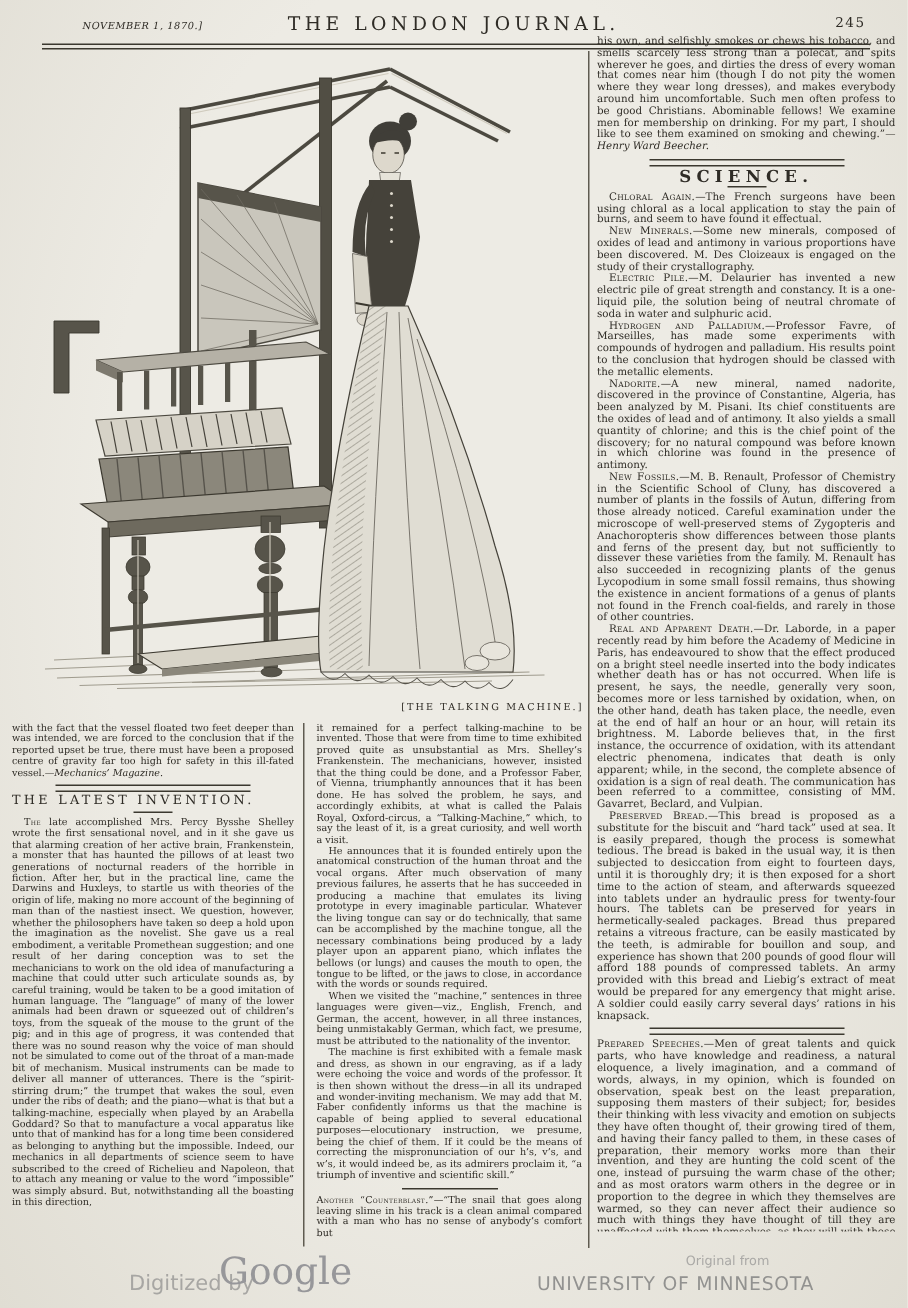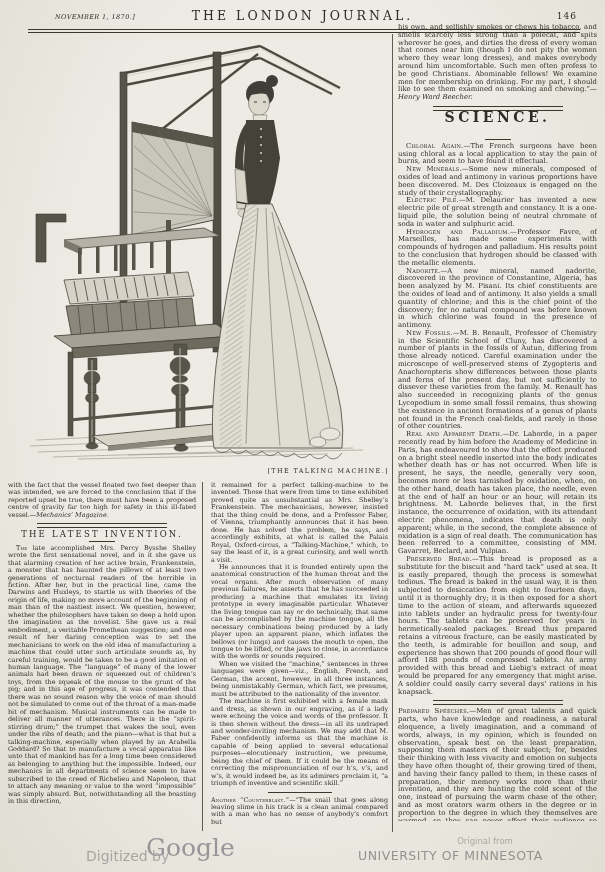--- a/index.html
+++ b/index.html
@@ -22,40 +22,40 @@
   .col{font-size:6.4px;line-height:7.45px;text-align:justify;height:349px;overflow:hidden;}
   .colA{width:188px;}
   .colB{width:177px;border-left:1px solid #5f5b50;margin-left:6px;padding-left:8px;}
   
   .colC{position:absolute;left:398px;top:24px;width:199px;height:797px;overflow:hidden;
         font-size:6.9px;line-height:7.8px;text-align:justify;}
   p{margin:0;text-indent:8px;}
   p.noind{text-indent:0;}
   .lead{font-variant:small-caps;letter-spacing:.2px;}
   .attr{font-style:italic;}
-  .subhead{text-align:center;font-size:8.5px;letter-spacing:2.2px;margin:2px 0 1px;text-indent:0;}
-  .science-head{text-align:center;font-size:14px;font-weight:bold;letter-spacing:3.5px;margin:3px 0 17px;text-indent:0;}
+  .subhead{font-size:8.5px;letter-spacing:2.2px;margin:2px 0 1px;text-indent:0;}
+  .science-head{text-align:center;font-size:11px;font-weight:bold;letter-spacing:3.5px;margin:3px 0 2px;text-indent:0;}
   .rule-double{height:3px;border-top:1.5px solid #3b382f;border-bottom:.8px solid #3b382f;width:130px;margin:4px auto 3px;}
   .rule-short{width:26px;border-top:1px solid #3b382f;margin:2px auto 3px;}
   .rule-med{width:64px;border-top:1px solid #3b382f;margin:4px auto;}
   
   .scan{font-family:"DejaVu Sans","Liberation Sans",sans-serif;position:absolute;}
   .digitized{left:86px;top:848px;font-size:14px;color:#a7a6a3;}
   .google{left:146px;top:833px;font-family:"DejaVu Serif",serif;font-size:25px;color:#97979a;}
   .origfrom{left:370px;top:836px;width:230px;text-align:center;font-size:8.5px;color:#aaa9a6;}
   .institution{left:358px;top:848px;width:245px;text-align:left;font-size:12.5px;letter-spacing:.5px;color:#929290;}
 </style>
 </head>
 <body>
 
 <div class="page">
 
   <div class="hdr-date">NOVEMBER 1, 1870.]</div>
   <div class="hdr-title">THE LONDON JOURNAL.</div>
-  <div class="hdr-page">146</div>
+  <div class="hdr-page">245</div>
   <div class="hdr-rule"></div>
   <div class="vrule"></div>
 
   <div class="left-half">
     <figure>
       <svg width="381" height="424" viewBox="0 0 381 424">
         <defs>
           <pattern id="hatchD" width="4" height="4" patternUnits="userSpaceOnUse" patternTransform="rotate(55)">
             <line x1="0" y1="0" x2="0" y2="4" stroke="#6b675c" stroke-width="0.8"></line>
           </pattern>

